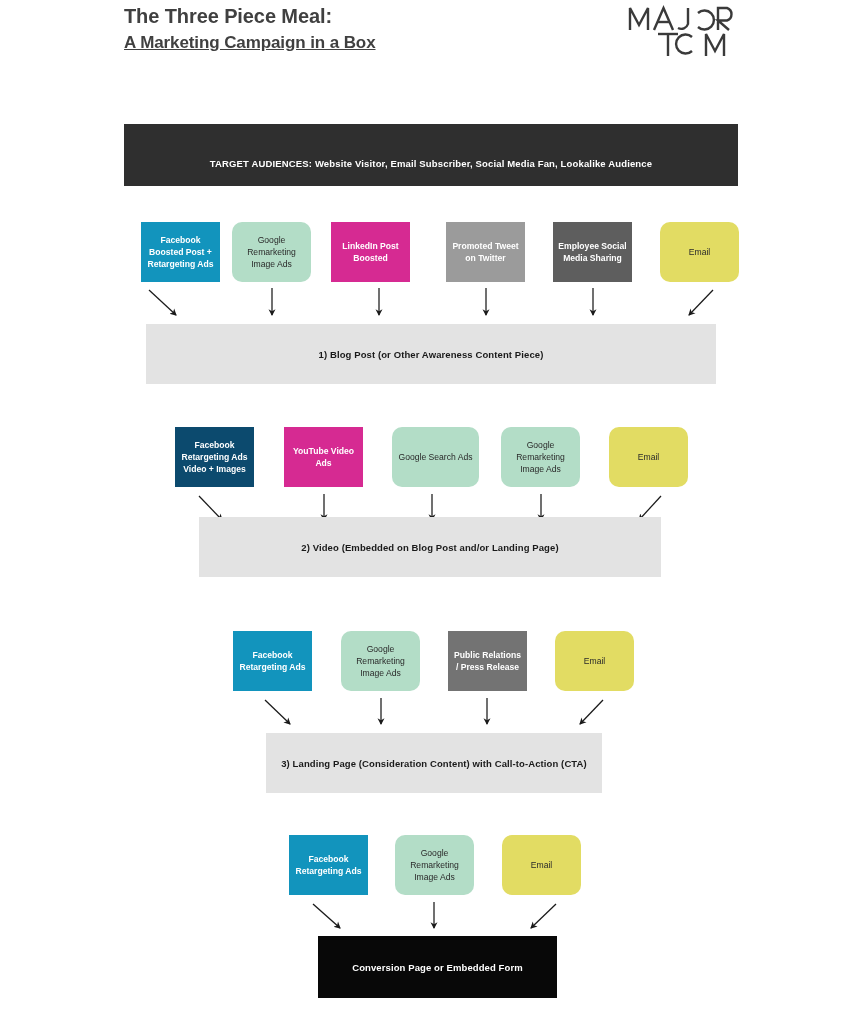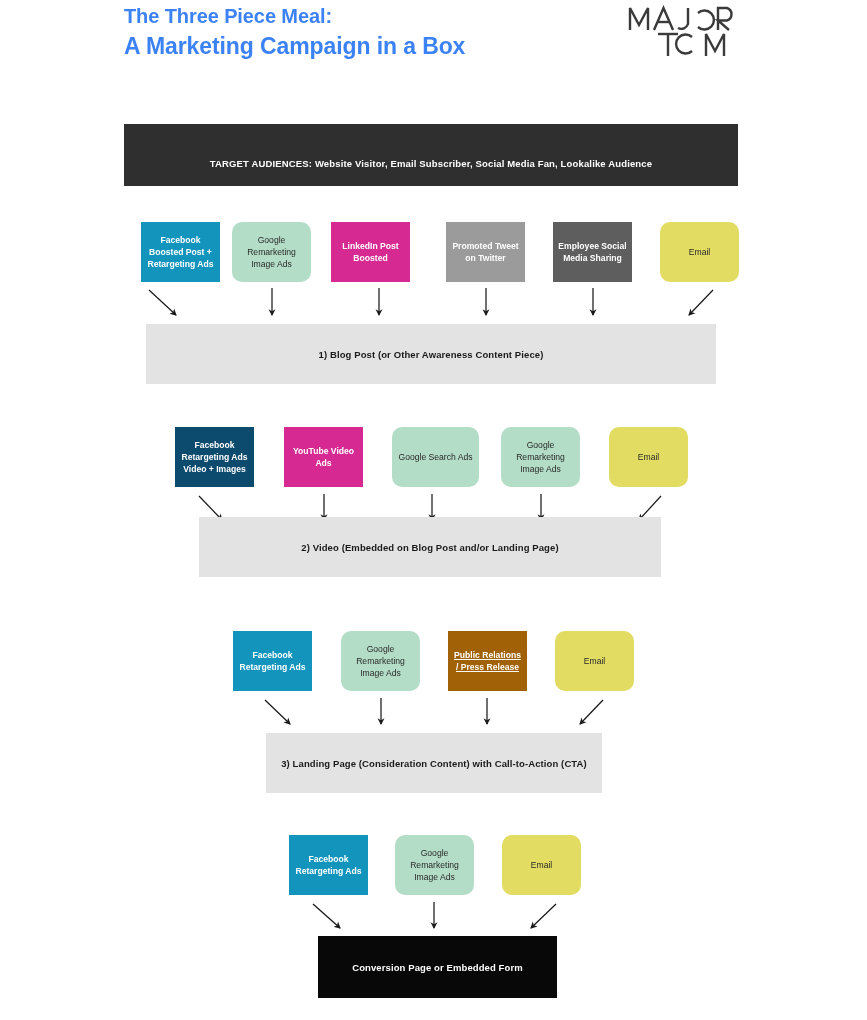--- a/index.html
+++ b/index.html
@@ -22,26 +22,26 @@
     left: 0; top: 0;
     width: 867px; height: 100px;
   }
   .title-block {
     position: absolute;
     left: 124px; top: 4px;
     line-height: 1.28;
   }
   .title-line {
     font-weight: bold;
-    color: #3b82f6;
+    color: #404040;
     letter-spacing: -0.1px;
     white-space: nowrap;
   }
   .title-line-1 { font-size: 20px; }
-  .title-line-2 { font-size: 23px; margin-top: 2px; }
+  .title-line-2 { font-size: 17px; margin-top: 2px; text-decoration: underline; }
 
   .logo {
     position: absolute;
     left: 626px; top: 3px;
     width: 120px; height: 56px;
     color: #3a3a3a;
   }
   .logo svg { display: block; }
 
   
@@ -219,21 +219,21 @@
 <div class="bar stage-bar" style="left:199px; top:517px; width:462px; height:60px;">
   <span class="bar-label">2) Video (Embedded on Blog Post and/or Landing Page)</span>
 </div>
 
 <div class="chan light-text" style="left:233px; top:631px; width:79px; height:60px; background:#1294bd;">
   <span>Facebook Retargeting Ads</span>
 </div>
 <div class="chan dark-text" style="left:341px; top:631px; width:79px; height:60px; background:#b3ddc7;">
   <span>Google Remarketing Image Ads</span>
 </div>
-<div class="chan light-text" style="left:448px; top:631px; width:79px; height:60px; background:#a16207;text-decoration:underline;">
+<div class="chan light-text" style="left:448px; top:631px; width:79px; height:60px; background:#737373;">
   <span>Public Relations / Press Release</span>
 </div>
 <div class="chan dark-text" style="left:555px; top:631px; width:79px; height:60px; background:#e2dc63;">
   <span>Email</span>
 </div>
 
 <div class="bar stage-bar" style="left:266px; top:733px; width:336px; height:60px;">
   <span class="bar-label">3) Landing Page (Consideration Content) with Call-to-Action (CTA)</span>
 </div>
 

